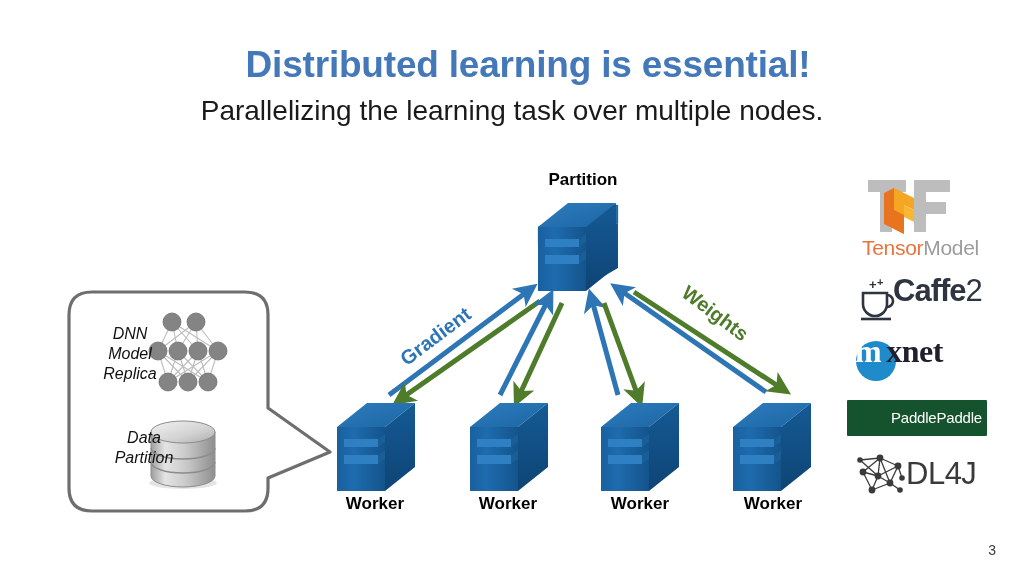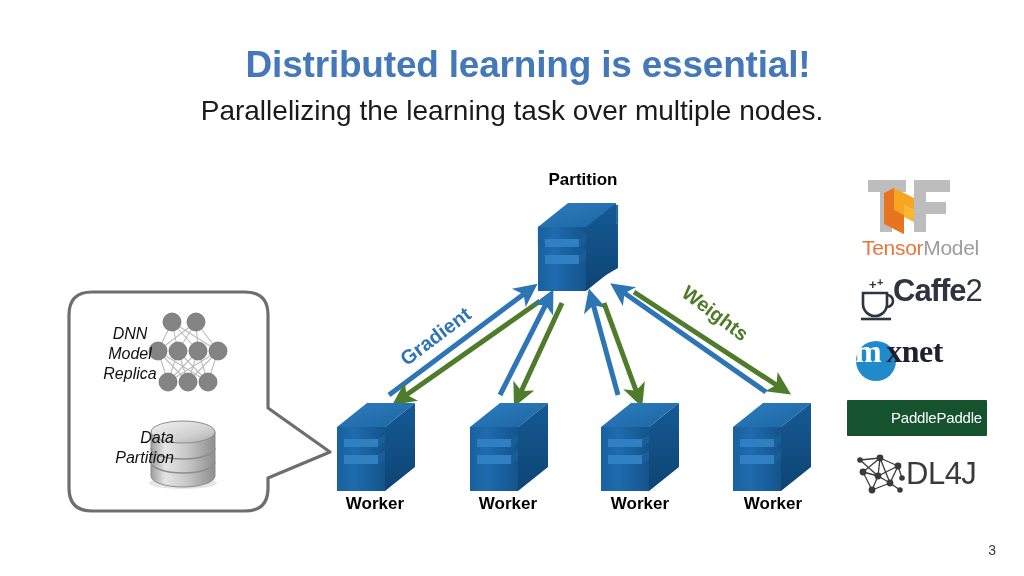--- a/index.html
+++ b/index.html
@@ -73,21 +73,21 @@
   }
   .callout-text {
     position: absolute;
     font-size: 16px;
     color: #111111;
     text-align: center;
     line-height: 1.25;
     white-space: pre-line;
   }
   #dnn-text  { left: 28px; top: 36px;  width: 84px; }
-  #data-text { left: 26px; top: 140px; width: 88px; text-align: right; }
+  #data-text { left: 40px; top: 140px; width: 88px; }
 
   
   #logos { position: absolute; left: 845px; top: 168px; width: 170px; }
   .logo { position: absolute; }
 
   .tf-word {
     font-size: 21px;
     font-weight: normal;
     letter-spacing: -0.3px;
     white-space: nowrap;

